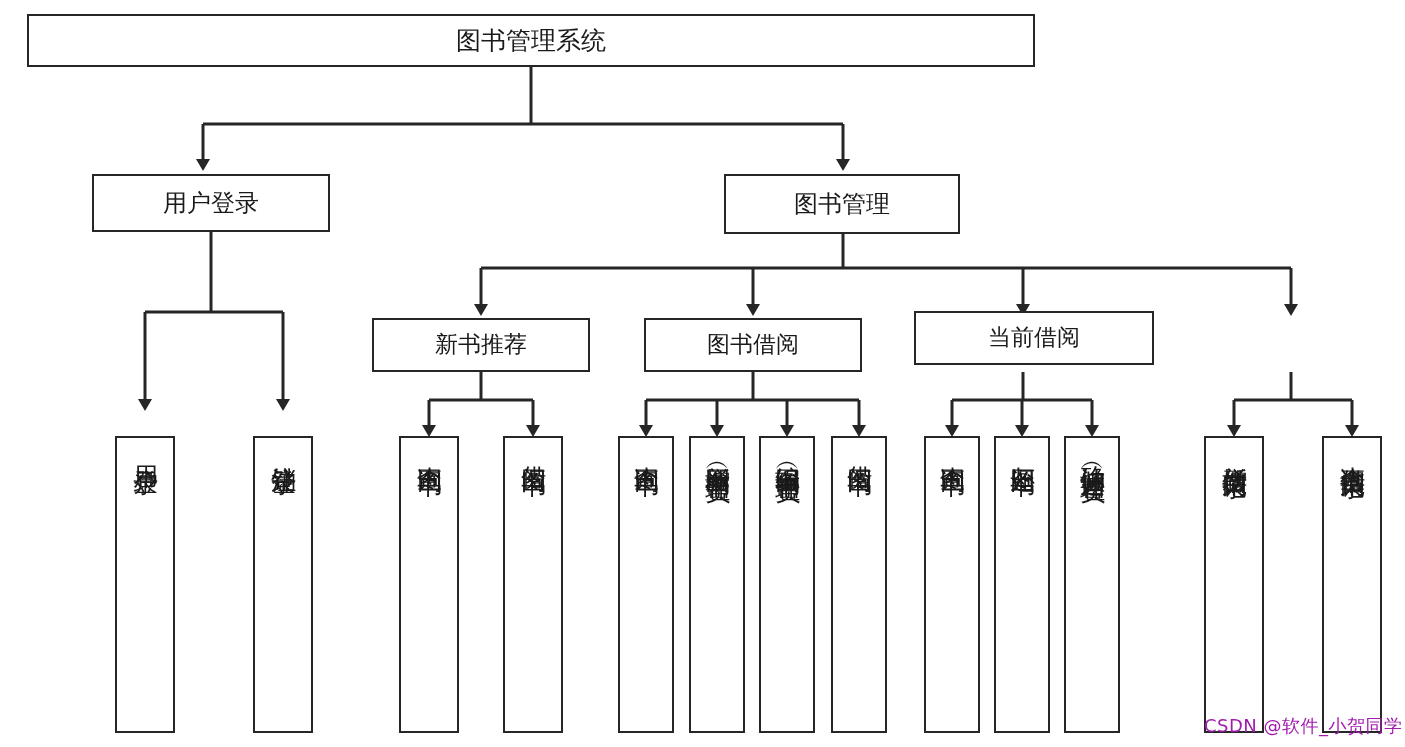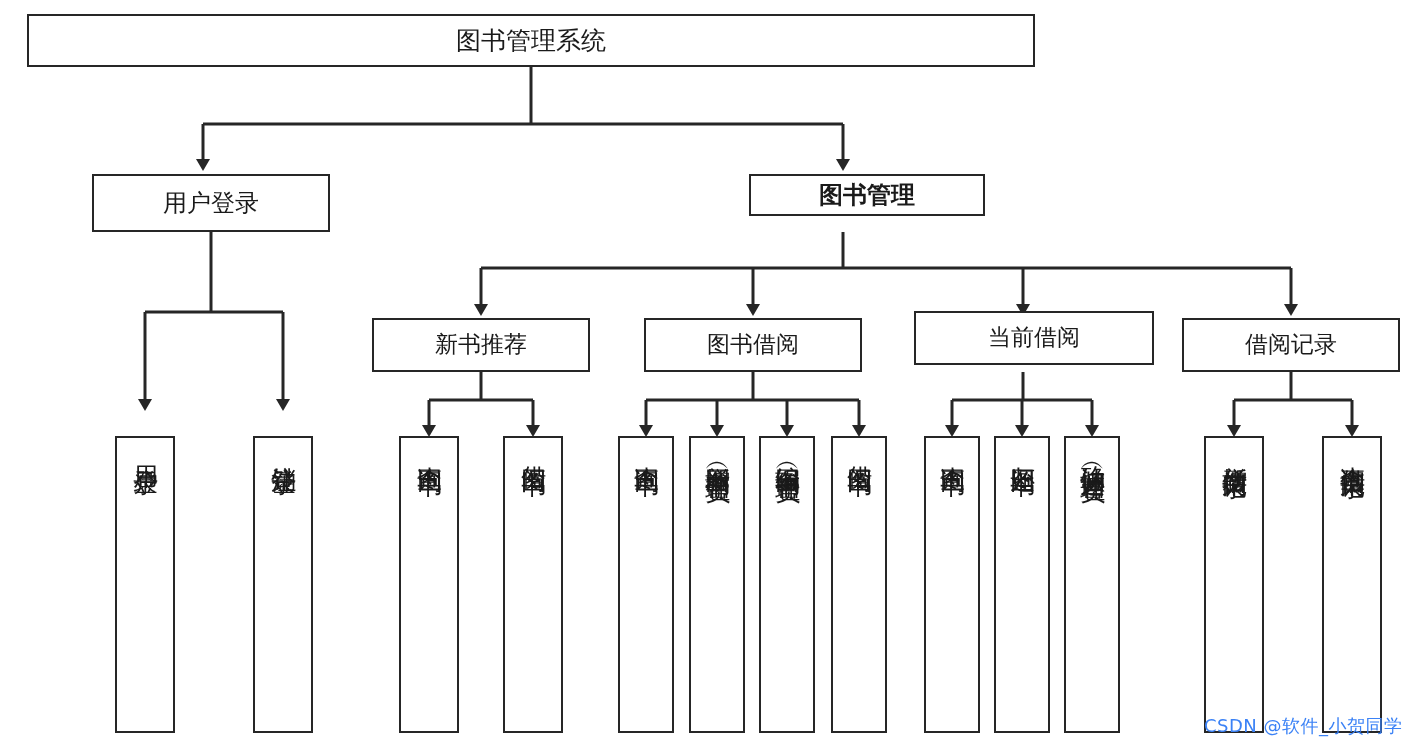--- a/index.html
+++ b/index.html
@@ -57,21 +57,21 @@
     letter-spacing: 2px;
     line-height: 1.05;
     white-space: normal;
     max-height: 100%;
   }
   #watermark {
     position: absolute;
     left: 1192px;
     top: 714px;
     font-size: 18px;
-    color: #3b82f6;
+    color: #a21caf;
     letter-spacing: 0.5px;
     white-space: nowrap;
     z-index: 5;
     font-family: "DejaVu Sans", "Liberation Sans", sans-serif;
   }
 </style>
 </head>
 <body>
 
 <div id="diagram-root">
@@ -126,35 +126,32 @@
     </g>
   </svg>
 
   <div class="node root" style="left:15px; top:14px; width:1008px; height:53px;">
     <span class="node-label">图书管理系统</span>
   </div>
 
   <div class="node level2" style="left:80px; top:174px; width:238px; height:58px;">
     <span class="node-label">用户登录</span>
   </div>
-  <div class="node level2" style="left:737px; top:174px; width:236px; height:42px;font-weight:bold;">
+  <div class="node level2" style="left:712px; top:174px; width:236px; height:60px;">
     <span class="node-label">图书管理</span>
   </div>
 
   <div class="node level3" style="left:360px; top:318px; width:218px; height:54px;">
     <span class="node-label">新书推荐</span>
   </div>
   <div class="node level3" style="left:632px; top:318px; width:218px; height:54px;justify-content:center;">
     <span class="node-label">图书借阅</span>
   </div>
   <div class="node level3" style="left:902px; top:311px; width:240px; height:54px;">
     <span class="node-label">当前借阅</span>
-  </div>
-  <div class="node level3" style="left:1170px; top:318px; width:218px; height:54px;">
-    <span class="node-label">借阅记录</span>
   </div>
 
   <div class="node leaf" style="left:103px; top:436px; width:60px; height:297px;">
     <span class="node-label">用户登录</span>
   </div>
   <div class="node leaf" style="left:241px; top:436px; width:60px; height:297px;">
     <span class="node-label">注销登录</span>
   </div>
 
   <div class="node leaf" style="left:387px; top:436px; width:60px; height:297px;">

